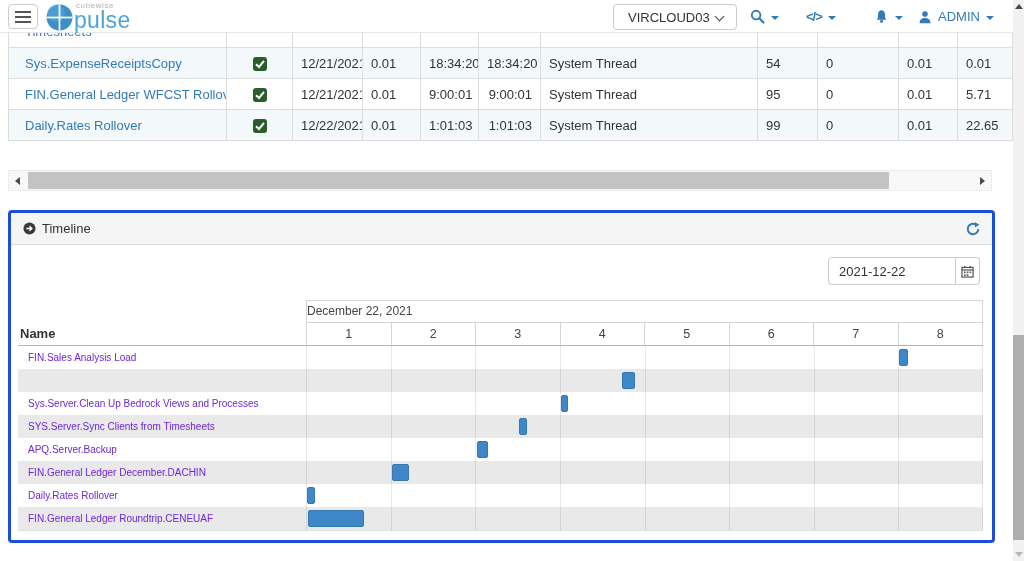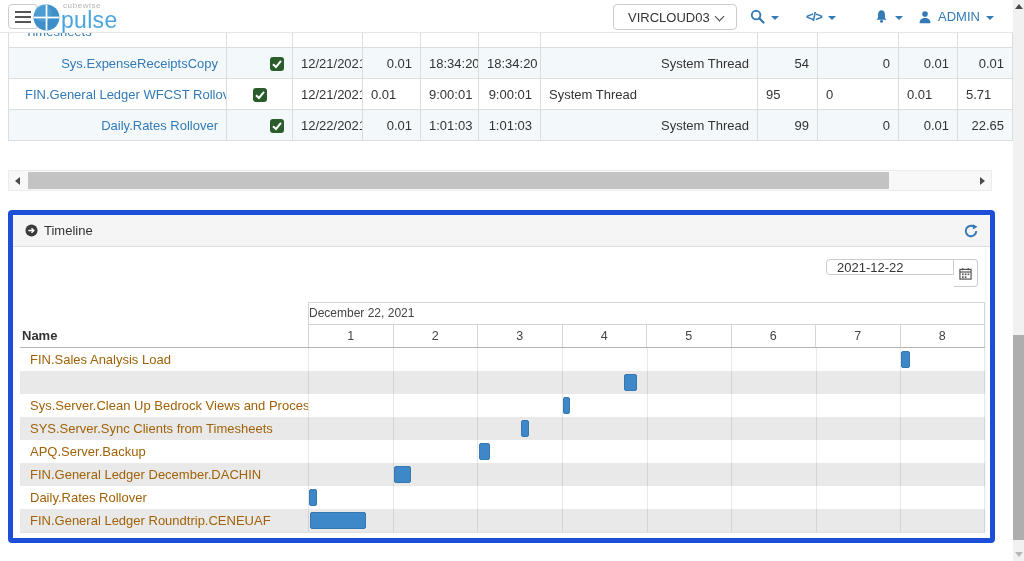--- a/index.html
+++ b/index.html
@@ -6,42 +6,42 @@
   html,body { width:1024px; height:561px; overflow:hidden; background:#fff;
     font-family:"Liberation Sans", sans-serif; font-size:13px; color:#333; }
 
   
   .topbar { position:absolute; left:0; top:0; width:1013px; height:33px;
     background:#fff; border-bottom:1px solid #e7e7e7; z-index:5; }
   .hamburger { position:absolute; left:8px; top:4px; width:30px; height:25px;
     border:1px solid #ccc; border-radius:4px; background:#fff; cursor:pointer;
     display:flex; flex-direction:column; justify-content:center; align-items:center; gap:3px; }
   .hamburger i { display:block; width:16px; height:2px; background:#555; }
-  .logo { position:absolute; left:33px; top:2px; display:flex; align-items:center; }
+  .logo { position:absolute; left:46px; top:2px; display:flex; align-items:center; }
   .logo-text { margin-left:1px; line-height:1; }
   .logo-small { font-size:8px; color:#b3b3b3; letter-spacing:.6px; display:block; margin-left:2px; }
   .logo-big { font-size:23px; color:#4aa4de; letter-spacing:.3px; display:block; margin-top:-1px; }
   .server-box { position:absolute; left:613px; top:4px; width:124px; height:26px;
     border:1px solid #ccc; border-radius:4px; background:#fff; cursor:pointer;
     display:flex; align-items:center; padding-left:14px; color:#333; }
   .chev { width:7px; height:7px; border-right:1.6px solid #444; border-bottom:1.6px solid #444;
     transform:rotate(45deg); position:absolute; right:13px; top:8px; }
   .hgroup { position:absolute; top:0; height:33px; display:flex; align-items:center; gap:6px; cursor:pointer; }
   .caret { width:0; height:0; border-left:4px solid transparent; border-right:4px solid transparent;
     border-top:4px solid #337ab7; margin-top:2px; }
   .code-glyph { color:#337ab7; font-weight:bold; font-size:13px; letter-spacing:-1px; }
   .admin-label { color:#337ab7; font-size:13px; }
 
   
   .table-wrap { position:absolute; left:8px; top:33px; width:1005px; height:112px; overflow:hidden; }
   table.ptable { border-collapse:collapse; table-layout:fixed; width:1004px; }
   .ptable td { border:1px solid #ddd; height:31px; padding:0 8px; vertical-align:middle;
     overflow:hidden; white-space:nowrap; }
   .ptable tr.cliprow td { border-top:none; height:14px; }
-  .ptable tr.stripe td { background:#f3f8fb;text-align:right; }
+  .ptable tr.stripe td { background:#f3f8fb; }
   .c-name { padding-left:16px !important; }
   .c-center { text-align:center; }
   .c-right { text-align:right; }
   a.plink { color:#337ab7; text-decoration:none; }
   .clipbox { display:block; height:14px; overflow:hidden; }
   .clipbox span { display:block; margin-top:-9px; color:#337ab7; }
   .cbx { display:inline-block; width:14px; height:14px; background:#2a5c2c; border-radius:3px;
     vertical-align:middle; line-height:0; cursor:pointer; }
 
   
@@ -59,50 +59,50 @@
   
   .vscroll { position:absolute; right:0; top:0; width:11px; height:561px; background:#f1f1f1; z-index:9; }
   .vs-up { position:absolute; top:4px; left:1.5px; width:0; height:0;
     border-left:4px solid transparent; border-right:4px solid transparent; border-bottom:5px solid #4a4a4a; cursor:pointer; }
   .vs-down { position:absolute; bottom:4px; left:1.5px; width:0; height:0;
     border-left:4px solid transparent; border-right:4px solid transparent; border-top:5px solid #b7b7b7; cursor:pointer; }
   .vs-thumb { position:absolute; top:335px; left:0; width:11px; height:205px; background:#aeaeae; cursor:pointer; }
 
   
   .panel { position:absolute; left:8px; top:210px; width:987px; height:333px;
-    background:#fff; border:5px solid #1d4ed8; border-radius:4px; }
+    background:#fff; border:3px solid #1d4ed8; border-radius:4px; }
   .panel-head { height:32px; background:#f5f5f5; border-bottom:1px solid #ddd;
     border-radius:3px 3px 0 0; display:flex; align-items:center; padding:0 12px; gap:6px; }
   .panel-title { color:#333; font-size:13px; }
   .refresh-btn { margin-left:auto; cursor:pointer; display:flex; align-items:center; }
 
   .dategroup { position:absolute; top:44px; right:12px; height:28px; display:flex; }
-  .dateinput { width:128px; height:16px; border:1px solid #ccc; border-radius:4px 0 0 4px;
+  .dateinput { width:128px; height:28px; border:1px solid #ccc; border-radius:4px 0 0 4px;
     padding:0 10px; font-size:13px; color:#333; font-family:"Liberation Sans",sans-serif; outline:none; }
   .datebtn { width:24px; height:28px; border:1px solid #ccc; border-left:none;
     border-radius:0 4px 4px 0; background:#fff; cursor:pointer;
     display:flex; align-items:center; justify-content:center; }
 
   
   .gantt { position:absolute; left:7px; top:87px; width:965px; }
   .ghead1 { display:flex; height:23px; }
   .ghead1 .gspacer { width:288px; }
   .gdec { flex:1; border:1px solid #d4d4d4; text-align:left; line-height:21px;
     font-size:12px; color:#444; }
   .ghead2 { display:flex; height:23px; border-bottom:1px solid #b5b5b5; }
   .gname-h { width:288px; font-weight:bold; color:#333; line-height:22px; padding-left:2px; }
   .ghours { flex:1; display:flex; }
   .ghour { flex:1; border-left:1px solid #d4d4d4; text-align:center; line-height:22px;
     font-size:12.5px; color:#444; }
   .ghour:last-child { border-right:1px solid #d4d4d4; }
   .gbody { position:relative; border-bottom:1px solid #e0e0e0; }
   .grow { display:flex; height:23px; }
   .grow.gstripe { background:#e9e9e9; }
-  .gname { width:288px; padding-left:10px; line-height:23px; font-size:13px;
-    color:#a16207; white-space:nowrap; overflow:hidden; }
+  .gname { width:288px; padding-left:10px; line-height:23px; font-size:10px;
+    color:#6d28d9; white-space:nowrap; overflow:hidden; }
   .gtl { flex:1; position:relative; }
   .gbar { position:absolute; top:3px; height:17px; background:#3e87c8;
     border:1px solid #3578b0; border-radius:2px; cursor:pointer; z-index:2; }
   .ggrid { position:absolute; left:288px; right:0; top:0; bottom:0; pointer-events:none; }
   .ggrid i { position:absolute; top:0; bottom:0; width:1px; background:rgba(0,0,0,0.09); }
 </style>
 </head>
 <body>
 
 <div class="topbar">

